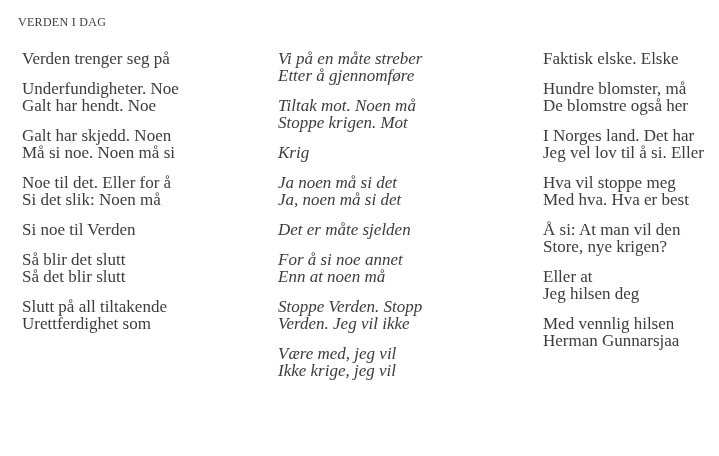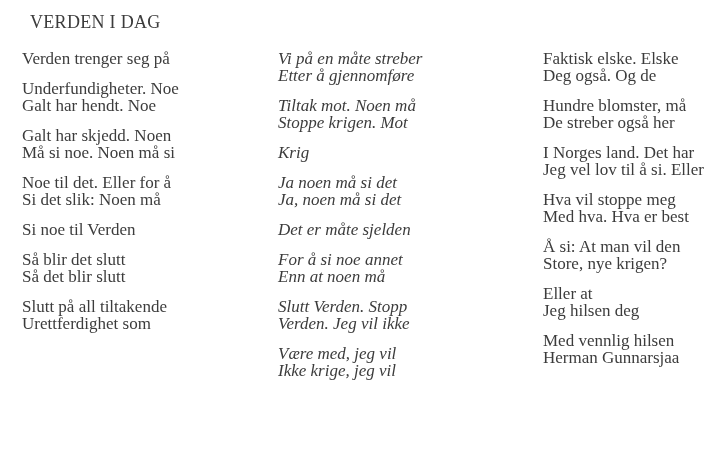--- a/index.html
+++ b/index.html
@@ -17,23 +17,23 @@
     -webkit-font-smoothing: antialiased;
   }
   #poem-page {
     position: relative;
     width: 719px;
     height: 456px;
     box-sizing: border-box;
   }
   #poem-title {
     position: absolute;
-    left: 30px;
+    left: 18px;
     top: 14px;
-    font-size: 18px;
+    font-size: 12px;
     line-height: 17px;
     letter-spacing: 0.3px;
     white-space: nowrap;
   }
   .column {
     position: absolute;
     top: 50px;
   }
   #column-1 { left: 22px;  width: 250px; }
   #column-2 { left: 278px; width: 258px; font-style: italic; }
@@ -101,36 +101,35 @@
         <div class="verse-line">Ja, noen må si det</div>
       </div>
       <div class="stanza">
         <div class="verse-line">Det er måte sjelden</div>
       </div>
       <div class="stanza">
         <div class="verse-line">For å si noe annet</div>
         <div class="verse-line">Enn at noen må</div>
       </div>
       <div class="stanza">
-        <div class="verse-line">Slutt Verden. Stopp</div>
+        <div class="verse-line">Stoppe Verden. Stopp</div>
         <div class="verse-line">Verden. Jeg vil ikke</div>
       </div>
       <div class="stanza">
         <div class="verse-line">Være med, jeg vil</div>
         <div class="verse-line">Ikke krige, jeg vil</div>
       </div>
     </div>
   <div class="column" id="column-3">
       <div class="stanza">
         <div class="verse-line">Faktisk elske. Elske</div>
-        <div class="verse-line">Deg også. Og de</div>
       </div>
       <div class="stanza">
         <div class="verse-line">Hundre blomster, må</div>
-        <div class="verse-line">De streber også her</div>
+        <div class="verse-line">De blomstre også her</div>
       </div>
       <div class="stanza">
         <div class="verse-line">I Norges land. Det har</div>
         <div class="verse-line">Jeg vel lov til å si. Eller</div>
       </div>
       <div class="stanza">
         <div class="verse-line">Hva vil stoppe meg</div>
         <div class="verse-line">Med hva. Hva er best</div>
       </div>
       <div class="stanza">

